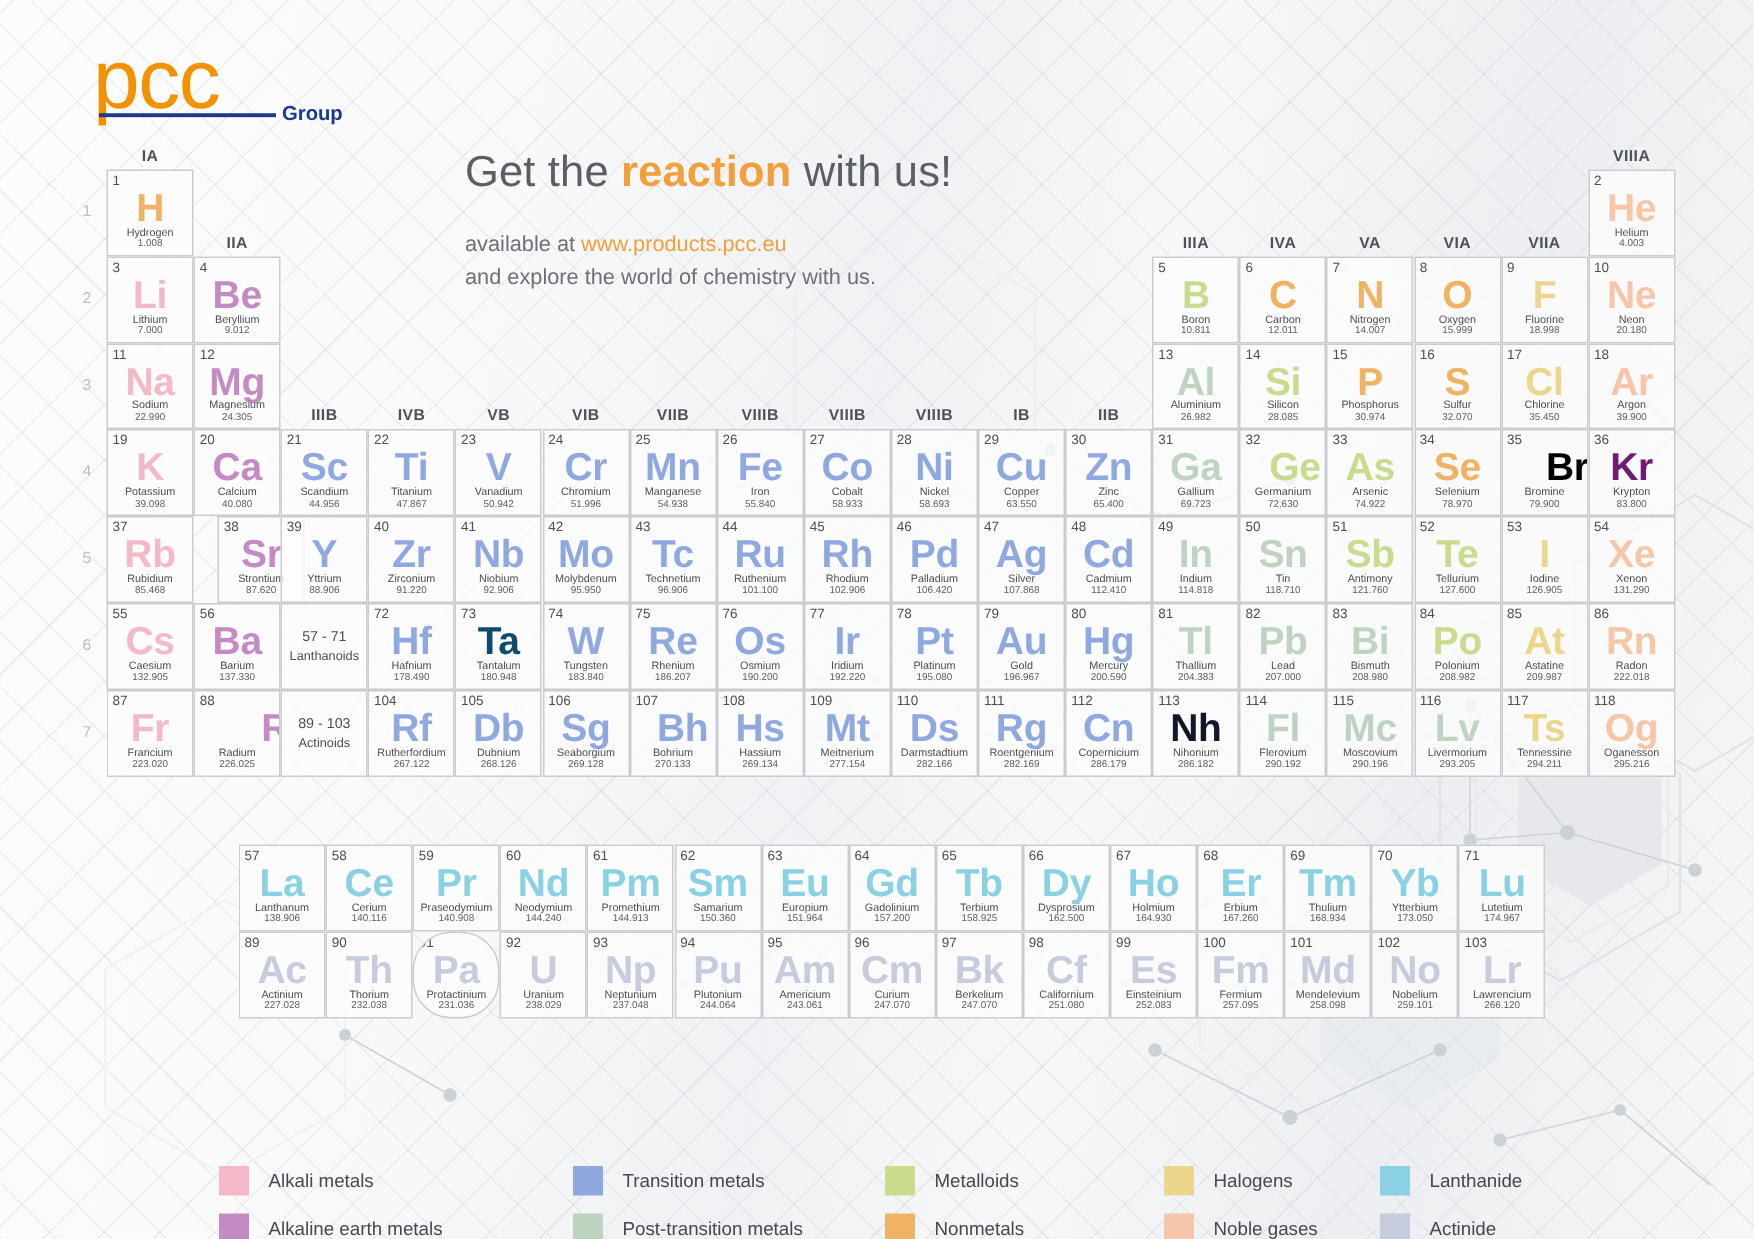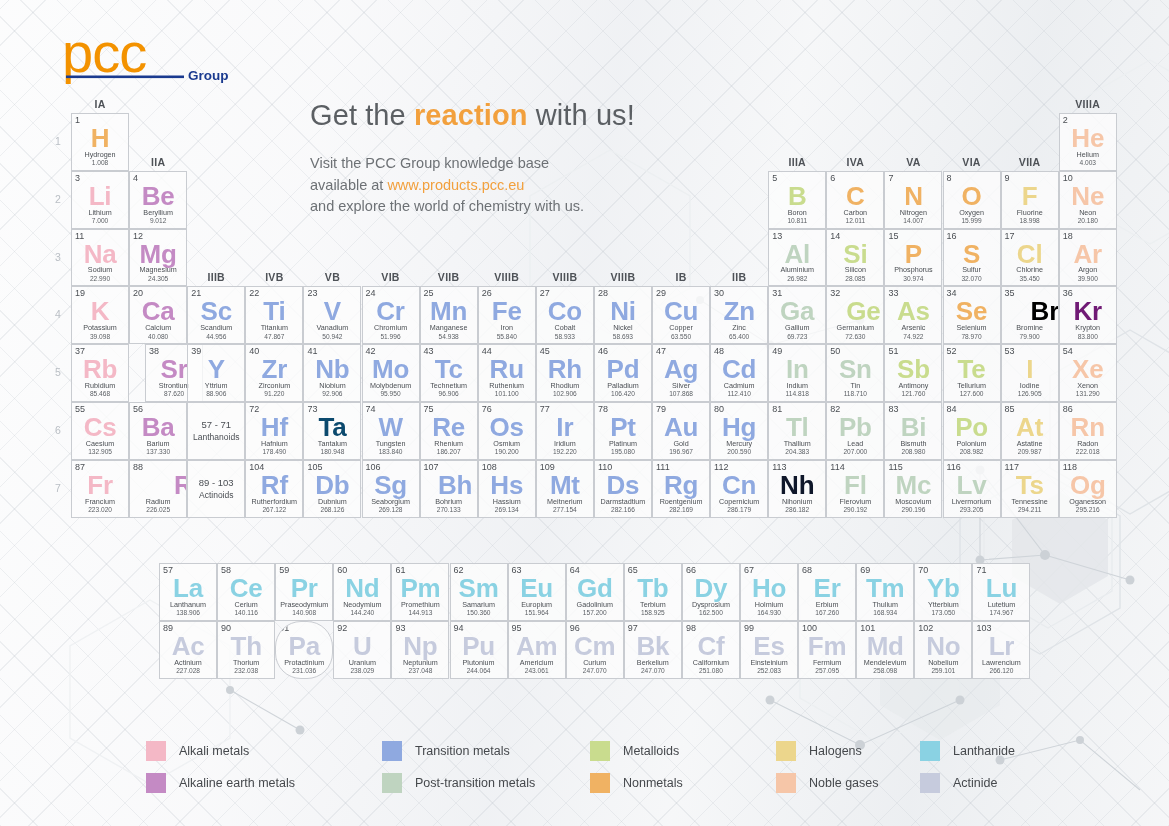--- a/index.html
+++ b/index.html
@@ -80,21 +80,21 @@
     text-align: center; font-size: 6.6px; color: #5a5e63; line-height: 8px;
   }
   .cell.placeholder .ph {
     position: absolute; left: 0; right: 0; top: 50%;
     transform: translateY(-50%);
     text-align: center; font-size: 9.5px; color: #4a4e53; line-height: 13px;
   }
 
   
   #legend { position: absolute; left: 146px; top: 741px; z-index: 3; }
-  .lg-item { position: absolute; display: flex; align-items: center; }
+  .lg-item { position: absolute; display: flex; align-items: center; margin-top: 36px; }
   .lg-sw { width: 20px; height: 20px; flex: 0 0 20px; }
   .lg-tx { margin-left: 13px; font-size: 12.5px; color: #45484c; white-space: nowrap; }
 </style>
 </head>
 <body>
 
 <div id="bg-layer">
   <div id="bg-sheen"></div>
   <div id="bg-diamond"></div>
   <svg id="bg-hex" viewBox="0 0 1169 826">
@@ -144,21 +144,20 @@
     <rect id="logo-rule" x="4" y="45.5" width="118" height="2.6" fill="#1a3a8f"></rect>
     <text id="logo-grp" x="126" y="50" font-family="Liberation Sans, sans-serif" font-size="13.5" font-weight="700" fill="#1a3a8f">Group</text>
   </svg>
 </div>
 
 <div id="headline">
   <span>Get the </span><span class="hl">reaction</span><span> with us!</span>
 </div>
 
 <div id="subtext">
-  <div>Visit the PCC Group knowledge base</div>
   <div><span>available at </span><a class="url" href="#" style="text-decoration:none">www.products.pcc.eu</a></div>
   <div>and explore the world of chemistry with us.</div>
 </div>
 
 <div id="table-area">
     <div class="grp-label" style="left: 71px; top: 98px; width: 58.1px;">IA</div>
     <div class="grp-label" style="left: 129.1px; top: 155.8px; width: 58.1px;">IIA</div>
     <div class="grp-label" style="left: 187.2px; top: 271.4px; width: 58.1px;">IIIB</div>
     <div class="grp-label" style="left: 245.3px; top: 271.4px; width: 58.1px;">IVB</div>
     <div class="grp-label" style="left: 303.4px; top: 271.4px; width: 58.1px;">VB</div>

